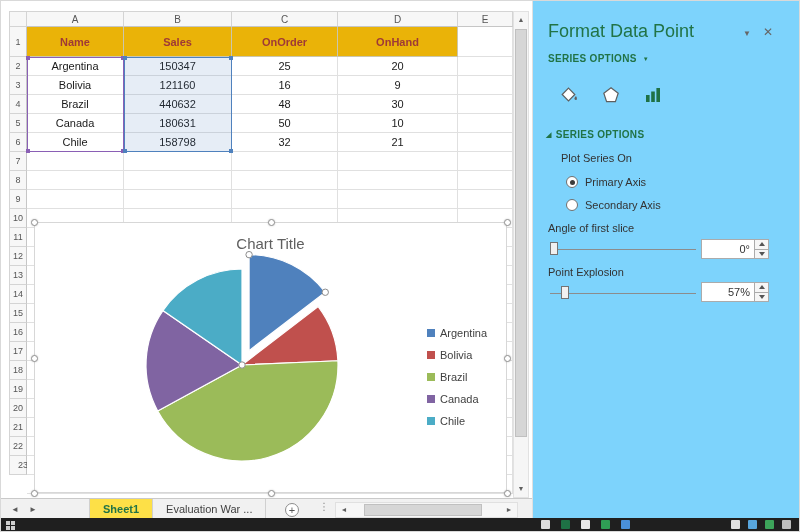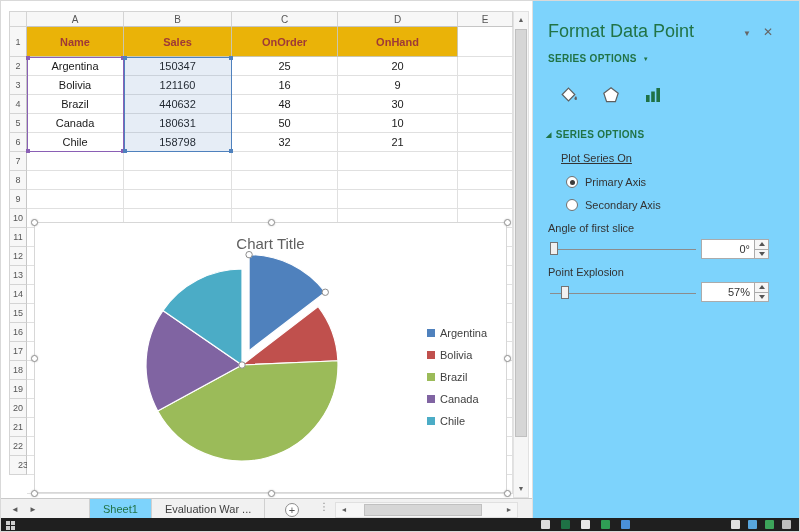--- a/index.html
+++ b/index.html
@@ -45,41 +45,41 @@
   .varrow{height:16px;line-height:16px;text-align:center;font-size:7px;color:#5f5f5f;}
   #vs-down{position:absolute;bottom:0;left:0;right:0;}
   #vthumb{position:absolute;left:1px;right:1px;top:17px;height:408px;background:#d6d6d6;border:1px solid #c0c0c0;}
 
   
   #tabbar{position:absolute;left:0;top:497px;width:531px;height:22px;background:#f1f1f1;border-top:1px solid #c9c9c9;z-index:9;}
   .tnav{position:absolute;top:0;height:22px;line-height:22px;font-size:8px;color:#5a5a5a;}
   #tnav-left{left:10px;} #tnav-right{left:28px;}
   #tabs{position:absolute;left:88px;top:0;height:22px;display:flex;}
   .tab{padding:0 13px;height:21px;line-height:20px;font-size:11px;color:#3f3f3f;border-right:1px solid #d0d0d0;white-space:nowrap;}
-  .tab.active{background:#7dd3fc;color:#217346;font-weight:normal;border-bottom:2px solid #217346;border-left:1px solid #d0d0d0;}
+  .tab.active{background:#fde047;color:#217346;font-weight:bold;border-bottom:2px solid #217346;border-left:1px solid #d0d0d0;}
   #add-sheet{position:absolute;left:284px;top:4px;width:14px;height:14px;border:1px solid #8c8c8c;border-radius:50%;
              font-size:11px;line-height:12px;text-align:center;color:#555;background:#fff;}
   #tab-splitter{position:absolute;left:318px;top:2px;font-size:10px;color:#8a8a8a;}
   #hscroll{position:absolute;left:334px;top:3px;width:183px;height:16px;display:flex;border:1px solid #e0e0e0;background:#f6f6f6;}
   .harrow{width:16px;text-align:center;line-height:14px;font-size:7px;color:#5f5f5f;flex:none;}
   .htrack{flex:1;position:relative;}
   #hthumb{position:absolute;left:12px;top:1px;bottom:1px;width:118px;background:#d6d6d6;border:1px solid #c0c0c0;}
 
   
   #pane{position:absolute;left:531px;top:0;width:269px;height:519px;background:#7dd3fc;border-left:1px solid #e0e0e0;z-index:10;}
   #pane-title{position:absolute;left:15px;top:20px;font-size:18px;color:#217346;}
   #pane-opts{position:absolute;right:50px;top:28px;font-size:8px;color:#666;}
   #pane-close{position:absolute;right:28px;top:24px;font-size:12px;color:#666;}
   #pane-dd{position:absolute;left:15px;top:52px;font-size:10px;font-weight:bold;letter-spacing:.3px;color:#217346;display:flex;align-items:center;gap:6px;}
   #pane-dd .dd-arrow{font-size:6px;}
   #pane-tabs{position:absolute;left:25px;top:82px;display:flex;gap:20px;}
   .ptab{width:22px;height:24px;display:flex;align-items:center;justify-content:center;}
   #sec-head{position:absolute;left:13px;top:128px;font-size:10px;font-weight:bold;letter-spacing:.3px;color:#217346;display:flex;align-items:center;gap:4px;}
   #sec-head .tri{font-size:7px;}
-  #plot-label{position:absolute;left:28px;top:151px;font-size:11px;color:#333;text-decoration:underline;}
+  #plot-label{position:absolute;left:28px;top:151px;font-size:11px;color:#333;}
   .radio{position:absolute;left:33px;display:flex;align-items:center;height:14px;font-size:11px;color:#333;}
   #radio1{top:174px;} #radio2{top:197px;}
   .rb{width:12px;height:12px;border:1px solid #707070;border-radius:50%;background:#fff;display:inline-block;position:relative;margin-right:7px;flex:none;}
   .rb.checked::after{content:'';position:absolute;left:2.5px;top:2.5px;width:5px;height:5px;background:#3b3b3b;border-radius:50%;}
   .ctl-label{position:absolute;left:15px;font-size:11px;color:#333;}
   #angle-label{top:221px;} #expl-label{top:265px;}
   .slider{position:absolute;left:17px;width:146px;height:14px;}
   #angle-slider{top:241px;} #expl-slider{top:285px;}
   .slider .track{position:absolute;left:0;right:0;top:7px;height:1px;background:#8c8c8c;}
   .sthumb{position:absolute;top:0;width:8px;height:13px;background:#f0f0f0;border:1px solid #737373;}

